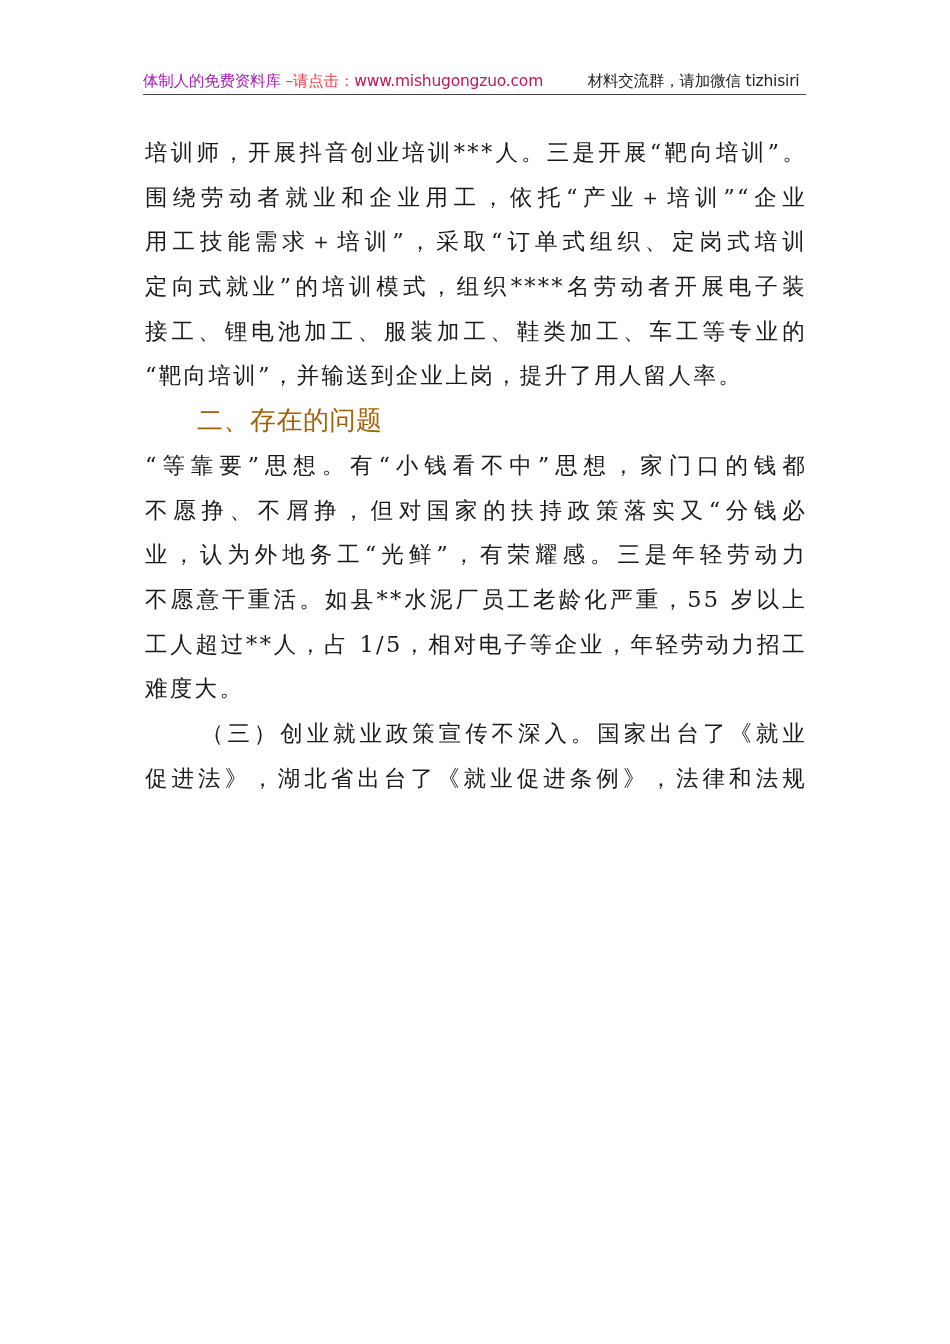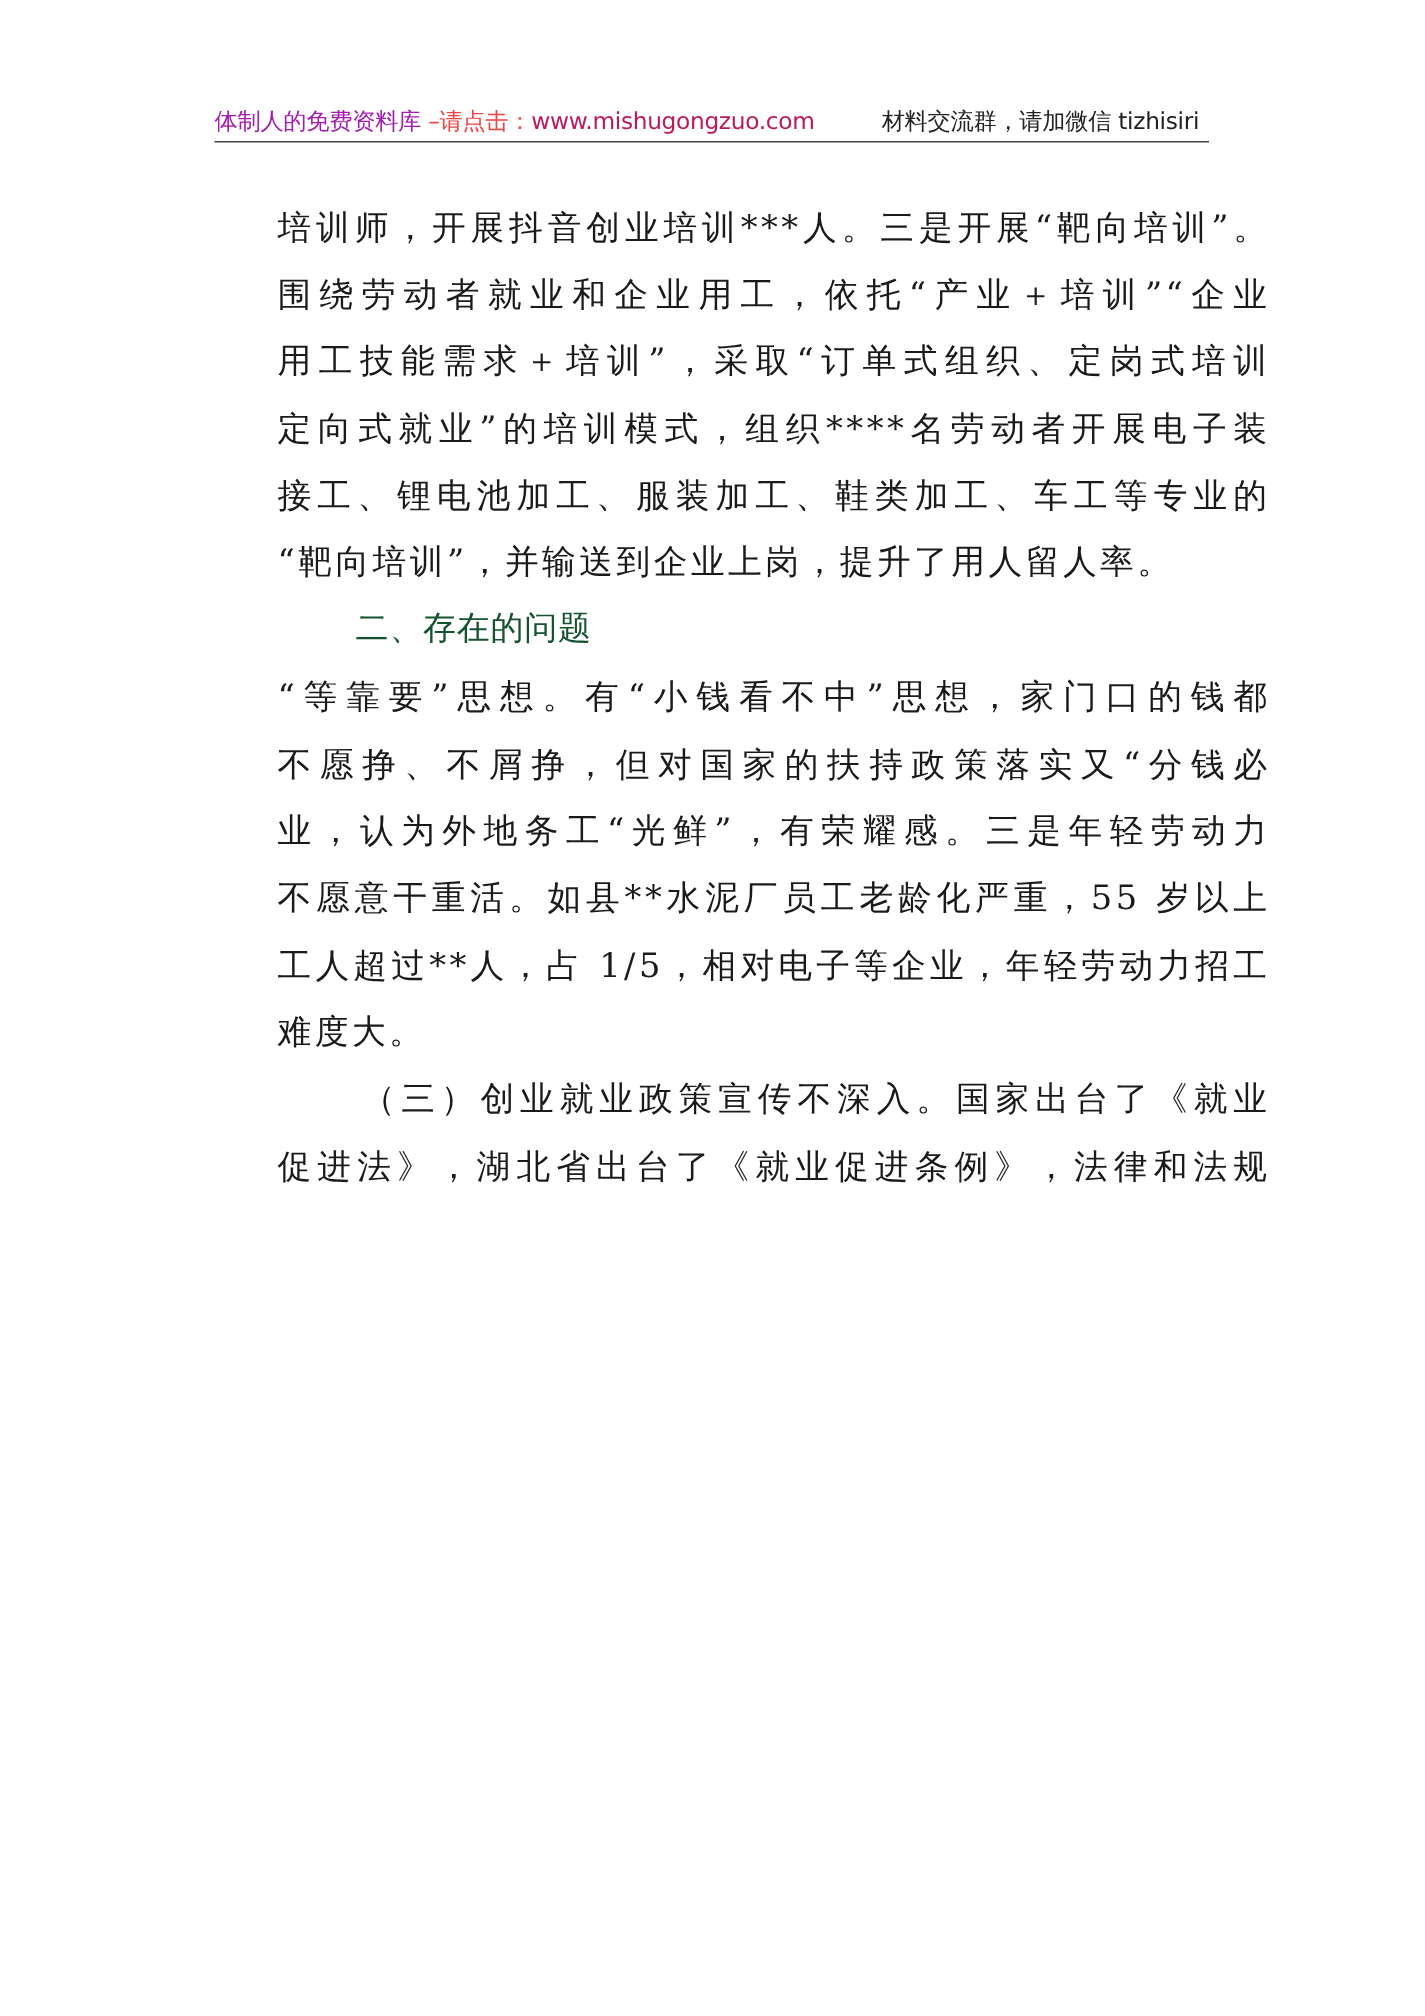--- a/index.html
+++ b/index.html
@@ -12,31 +12,31 @@
   .header .brand { color: #a21caf; }
   .header .sep { color: #ef4444; }
   .header .url { color: #be185d; }
   .header .rest { color: #222; margin-left: 40px; }
   .header-rule {
     position: absolute; left: 143px; top: 94px; width: 663px; height: 0;
     border-top: 1.5px solid #444;
   }
   .body-text {
     position: absolute; left: 145px; top: 130px; width: 662px;
-    font-family: "DejaVu Serif", serif; font-size: 22.5px; color: #1a1a1a; margin-left: 40px;
+    font-family: "DejaVu Serif", serif; font-size: 22.5px; color: #1a1a1a;
   }
   .line {
     height: 44.7px; line-height: 44.7px; white-space: nowrap;
     text-align: justify; text-align-last: justify; letter-spacing: 2.3px;
   }
   .line.last { text-align-last: left; }
   .line.indent { padding-left: 56px; }
   .heading {
     height: 44.7px; line-height: 44.7px; padding-left: 52px;
-    font-family: "DejaVu Sans", sans-serif; font-size: 22px; letter-spacing: 0.5px; color: #14532d;
+    font-family: "DejaVu Sans", sans-serif; font-size: 26px; letter-spacing: 0.5px; color: #a16207;
   }
 </style>
 </head>
 <body>
 
 <div class="header">
   <span class="brand">体制人的免费资料库</span><span class="sep"> –请点击：</span><span class="url">www.mishugongzuo.com</span><span class="rest"> 材料交流群，请加微信 tizhisiri</span>
 </div>
 <div class="header-rule"></div>
 

